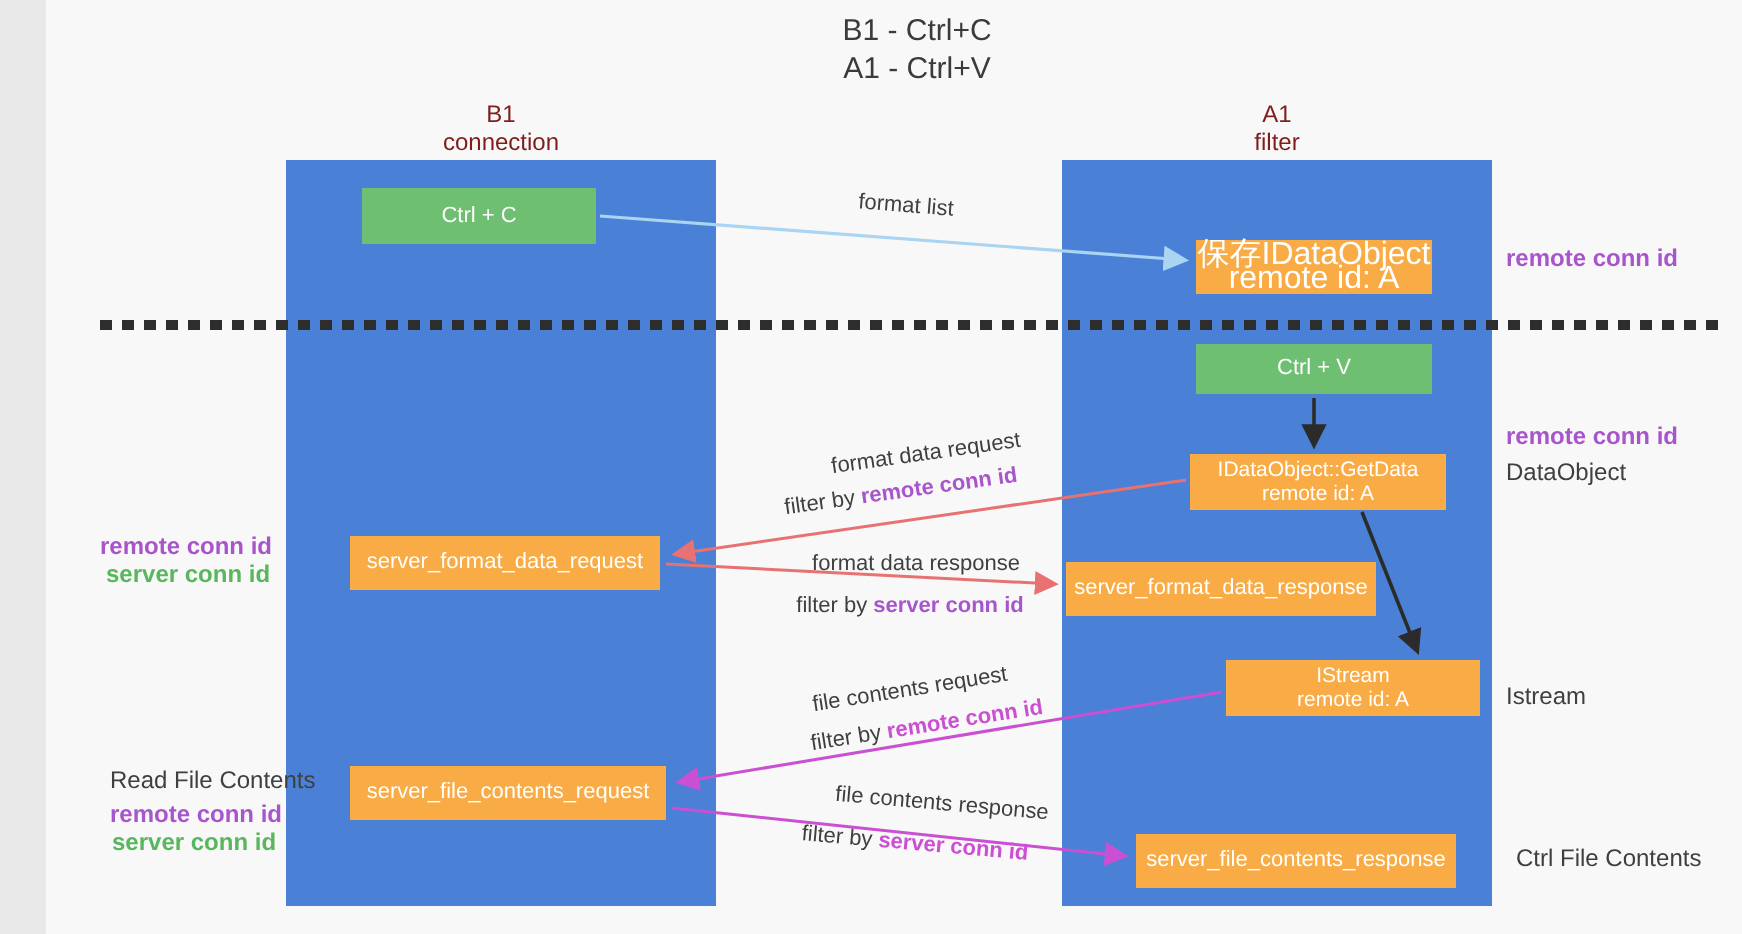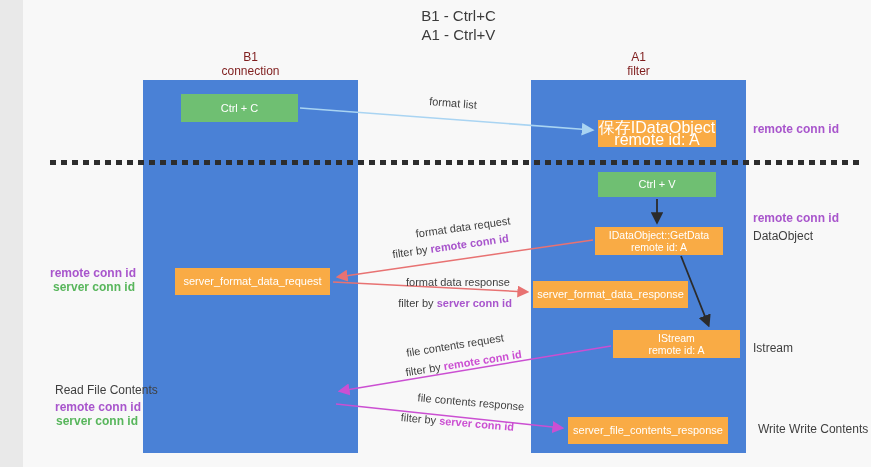--- a/index.html
+++ b/index.html
@@ -125,20 +125,23 @@
 
   <div class="node orange" style="left:510px;top:281px;width:155px;height:27px;">
     <span>server_format_data_response</span>
   </div>
 
   <div class="node orange" style="left:590px;top:330px;width:127px;height:28px;font-size:10.5px;line-height:12px;">
     <span>IStream</span>
     <span>remote id: A</span>
   </div>
 
+  <div class="node orange" style="left:152px;top:383px;width:158px;height:27px;">
+    <span>server_file_contents_request</span>
+  </div>
 
   <div class="node orange" style="left:545px;top:417px;width:160px;height:27px;">
     <span>server_file_contents_response</span>
   </div>
 
   <div class="edge-label" style="left:385px;top:97px;width:90px;transform:rotate(4.5deg);">format list</div>
 
   <div class="edge-label" style="left:365px;top:221px;width:150px;transform:rotate(-8deg);">format data request</div>
   <div class="edge-label" style="left:350px;top:240px;width:155px;transform:rotate(-8deg);">
     <span>filter by </span><span class="hl-purple">remote conn id</span>
@@ -156,21 +159,21 @@
 
   <div class="edge-label" style="left:373px;top:396px;width:150px;transform:rotate(5deg);">file contents response</div>
   <div class="edge-label" style="left:357px;top:416px;width:155px;transform:rotate(5deg);">
     <span>filter by </span><span class="hl-magenta">server conn id</span>
   </div>
 
   <div class="side-label purple" style="left:730px;top:122px;">remote conn id</div>
   <div class="side-label purple" style="left:730px;top:211px;">remote conn id</div>
   <div class="side-label dark" style="left:730px;top:229px;">DataObject</div>
   <div class="side-label dark" style="left:730px;top:341px;">Istream</div>
-  <div class="side-label dark" style="left:735px;top:422px;">Write Write Contents</div>
+  <div class="side-label dark" style="left:735px;top:422px;">Ctrl File Contents</div>
 
   <div class="side-label purple" style="left:27px;top:266px;">remote conn id</div>
   <div class="side-label green" style="left:30px;top:280px;">server conn id</div>
 
   <div class="side-label dark" style="left:32px;top:383px;text-align:right;">Read File Contents</div>
   <div class="side-label purple" style="left:32px;top:400px;">remote conn id</div>
   <div class="side-label green" style="left:33px;top:414px;">server conn id</div>
 
 </div>
 

